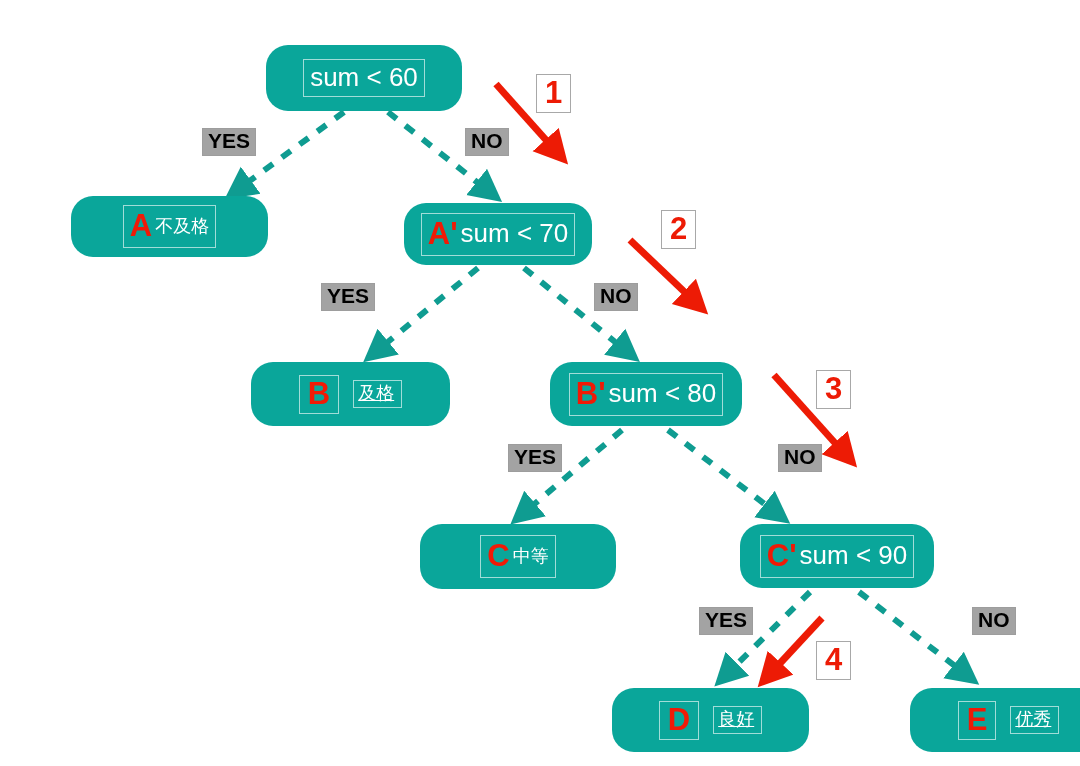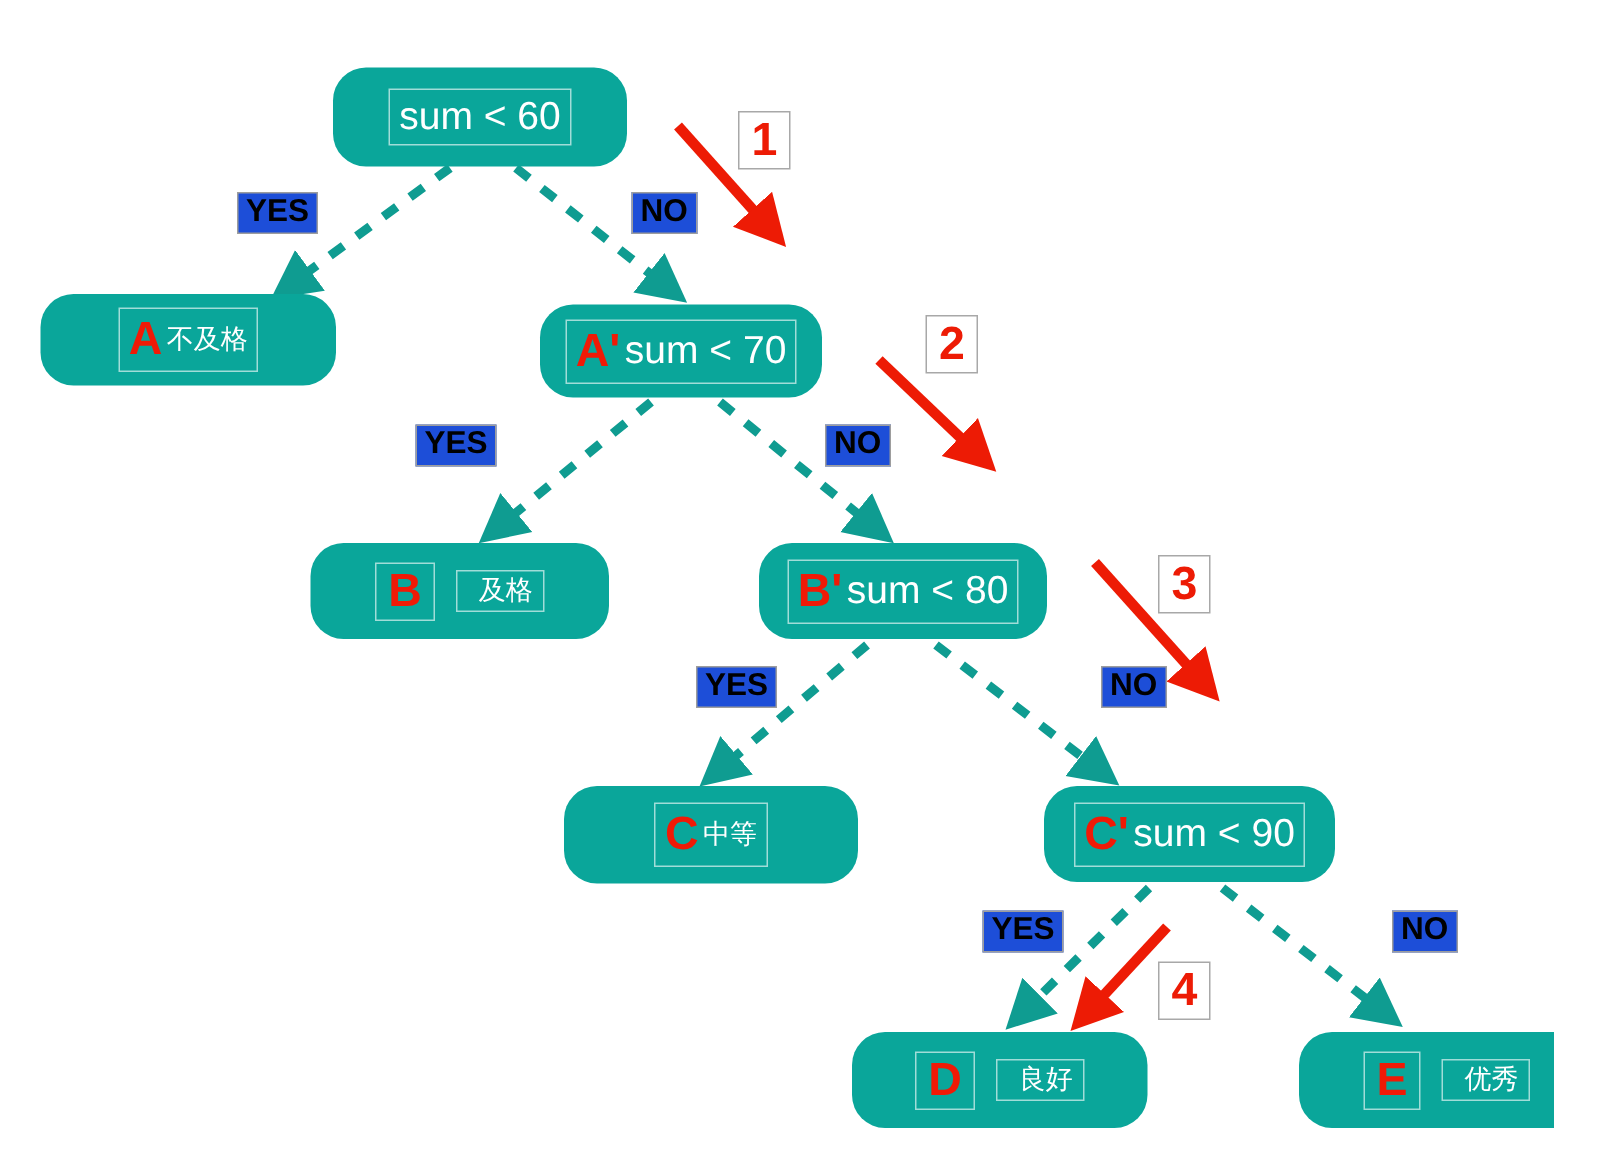--- a/index.html
+++ b/index.html
@@ -10,20 +10,21 @@
   }
   body {
     font-family: "Liberation Sans", "DejaVu Sans", sans-serif;
   }
   #canvas {
     position: relative;
     width: 1036px;
     height: 766px;
     background: #ffffff;
     overflow: hidden;
+    margin-left: 44px;
   }
   #edges {
     position: absolute;
     left: 0;
     top: 0;
     width: 1080px;
     height: 766px;
     pointer-events: none;
   }
 
@@ -79,27 +80,28 @@
     gap: 3px;
   }
   
   .frame-split {
     gap: 14px;
   }
   .frame-split .tagbox {
     padding: 2px 8px 4px 8px;
   }
   .frame-split .textbox {
-    padding: 3px 7px 5px 14px;
+    padding: 3px 7px 5px 4px;
+    text-decoration: underline;
   }
 
   
   .elabel {
     position: absolute;
-    background: #1d4ed8;
+    background: #a3a3a3;
     border: 1px solid #9d9d9d;
     color: #000000;
     font-size: 21px;
     font-weight: bold;
     padding: 1px 5px 3px 5px;
     line-height: 1.05;
     z-index: 4;
     white-space: nowrap;
   }
 

